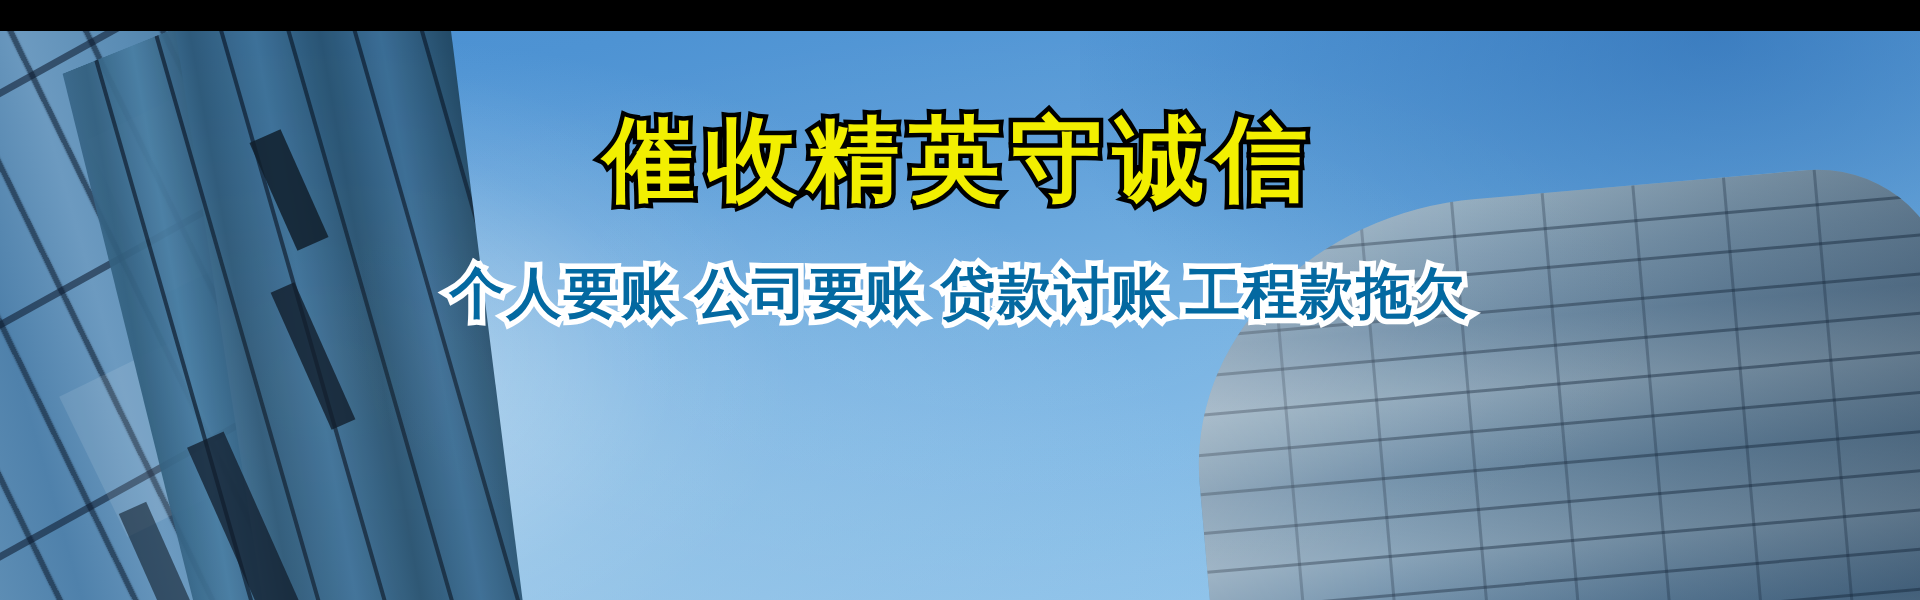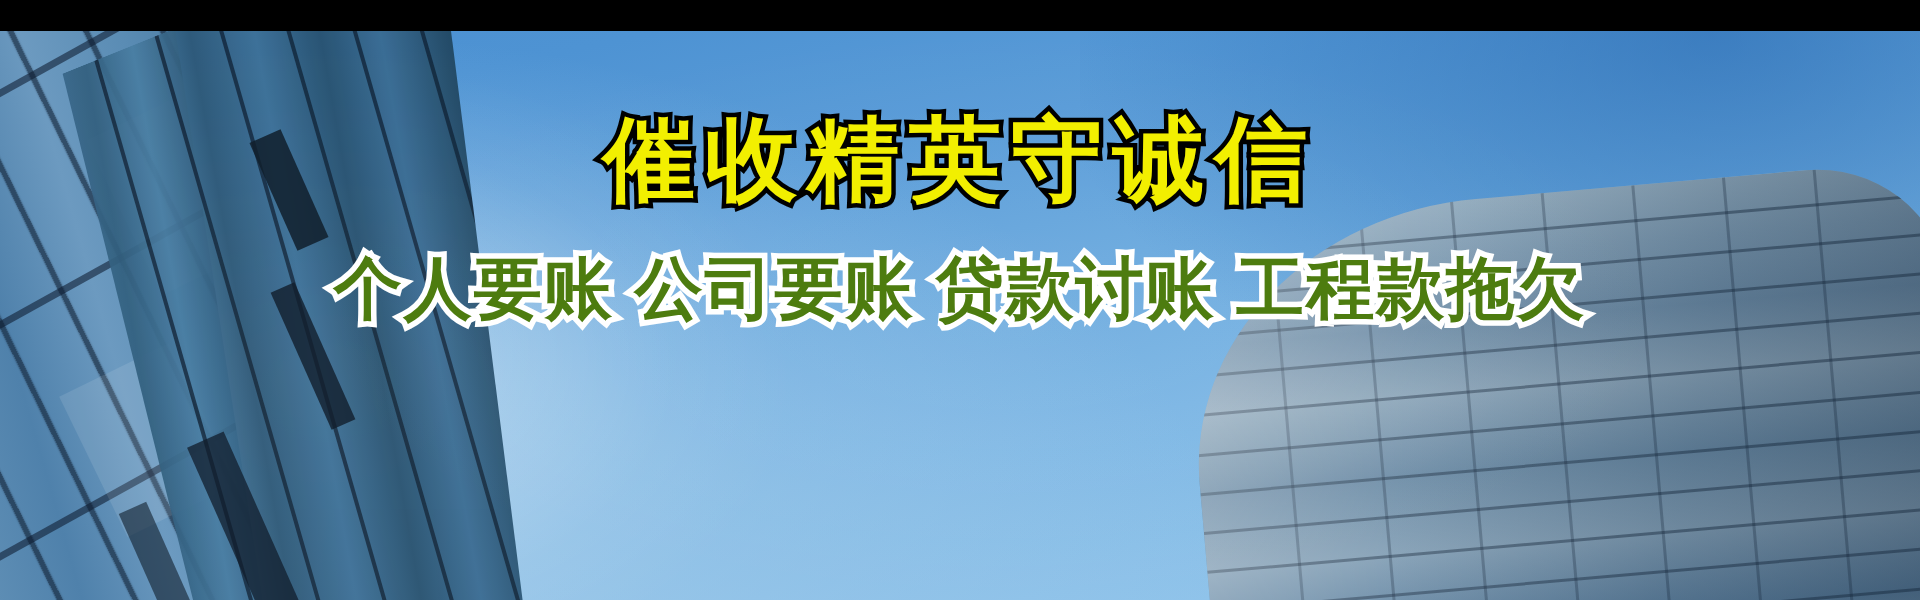--- a/index.html
+++ b/index.html
@@ -215,25 +215,25 @@
     color: #f2ef00;
     -webkit-text-stroke: 9px #000;
     paint-order: stroke fill;
     text-shadow:
       0 0 1px #000,
       3px 4px 0 rgba(0,0,0,0.35);
   }
 
   
   .subline {
-    top: 220px;
-    font-size: 68px;
+    top: 232px;
+    font-size: 55px;
     line-height: 1.1;
     letter-spacing: 2px;
-    color: #4d7c0f;
+    color: #0369a1;
     -webkit-text-stroke: 11px #ffffff;
     paint-order: stroke fill;
     text-shadow: 0 0 2px rgba(255,255,255,0.9);
   }
 
   
   .tagline {
     top: 420px;
     font-size: 62px;
     line-height: 1.1;

